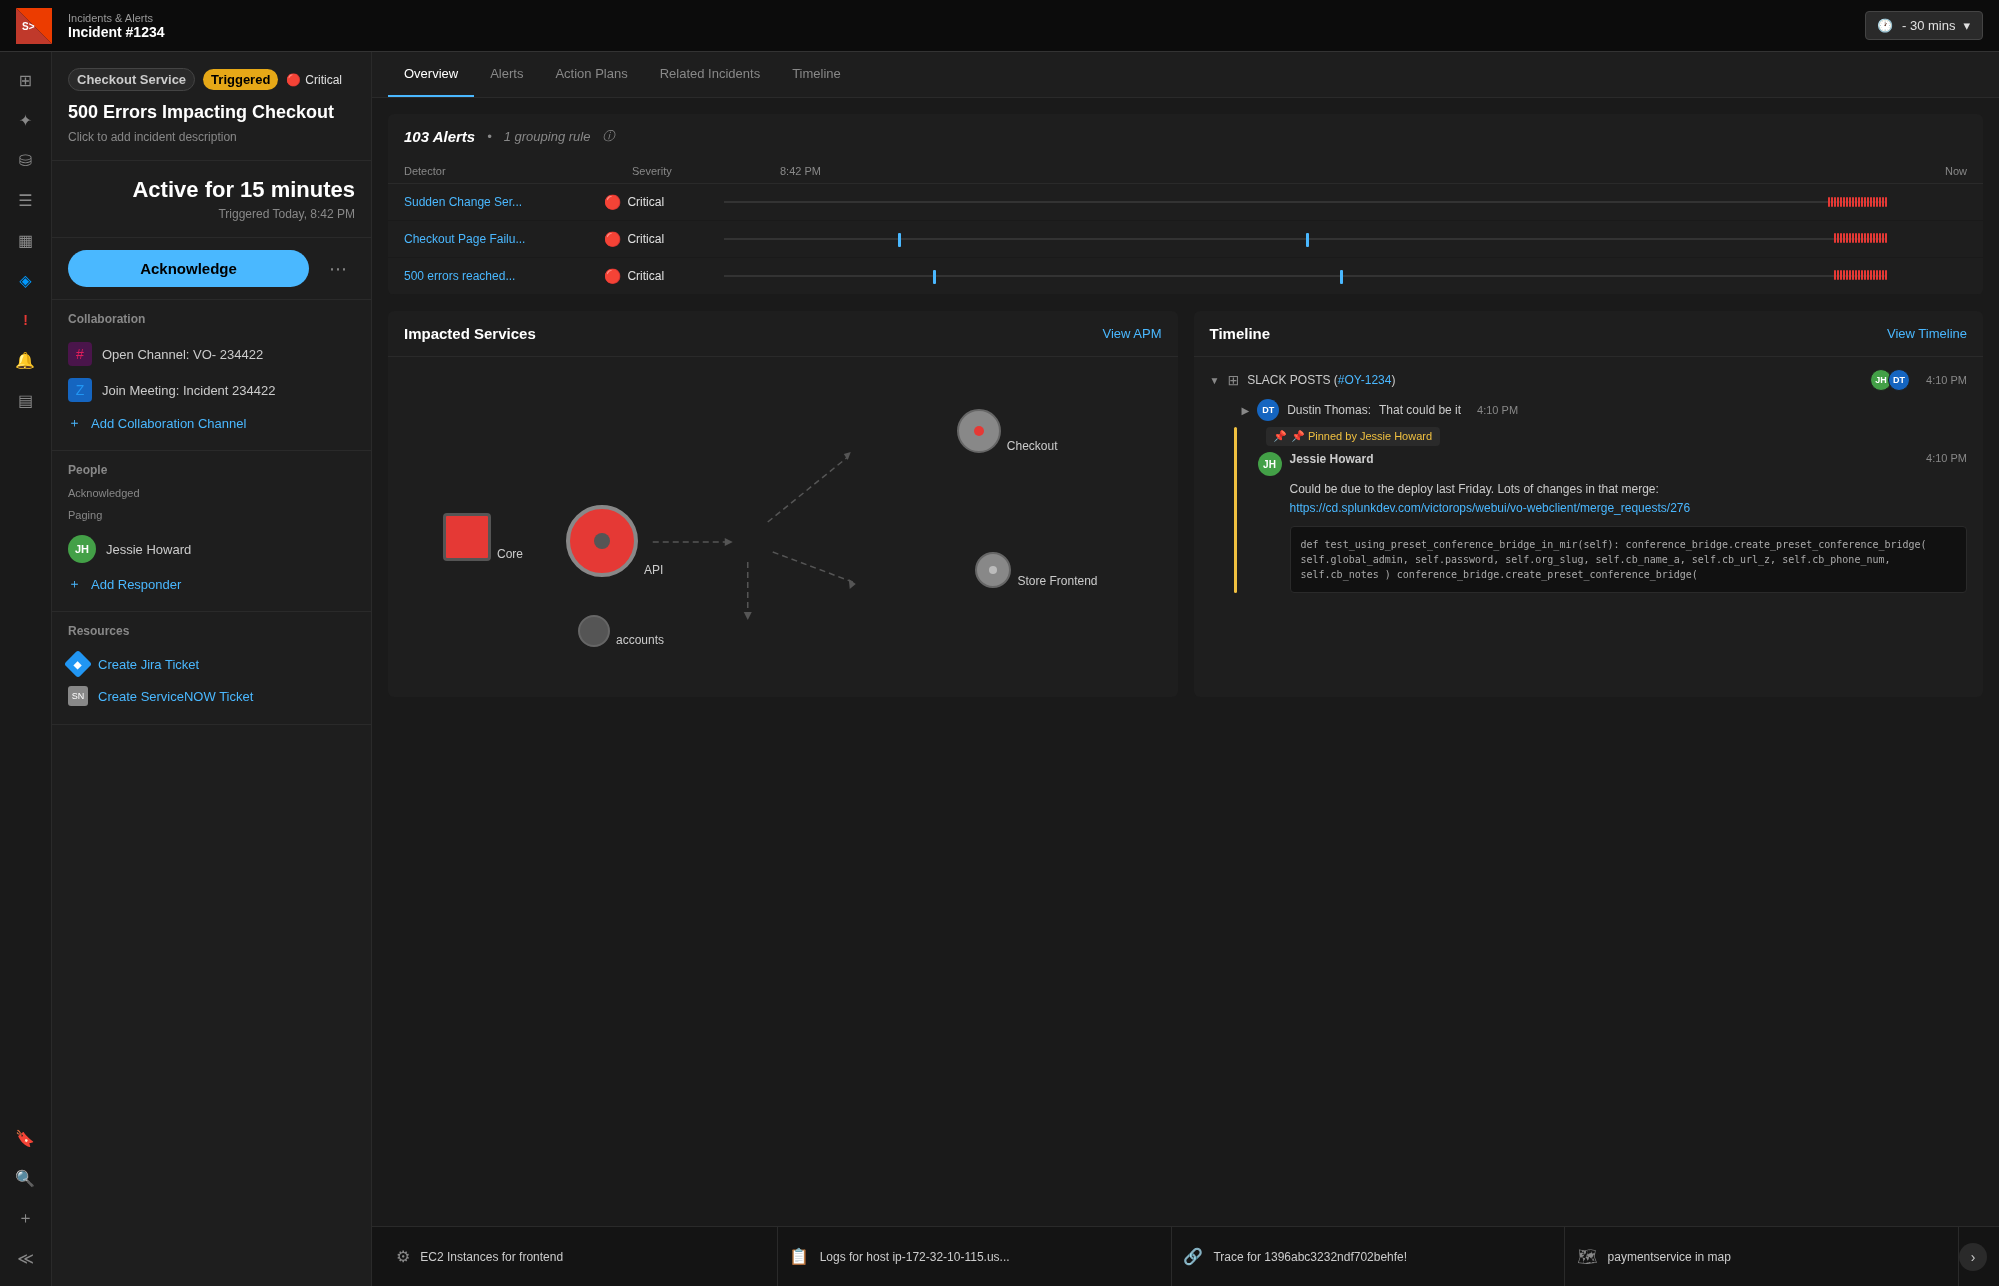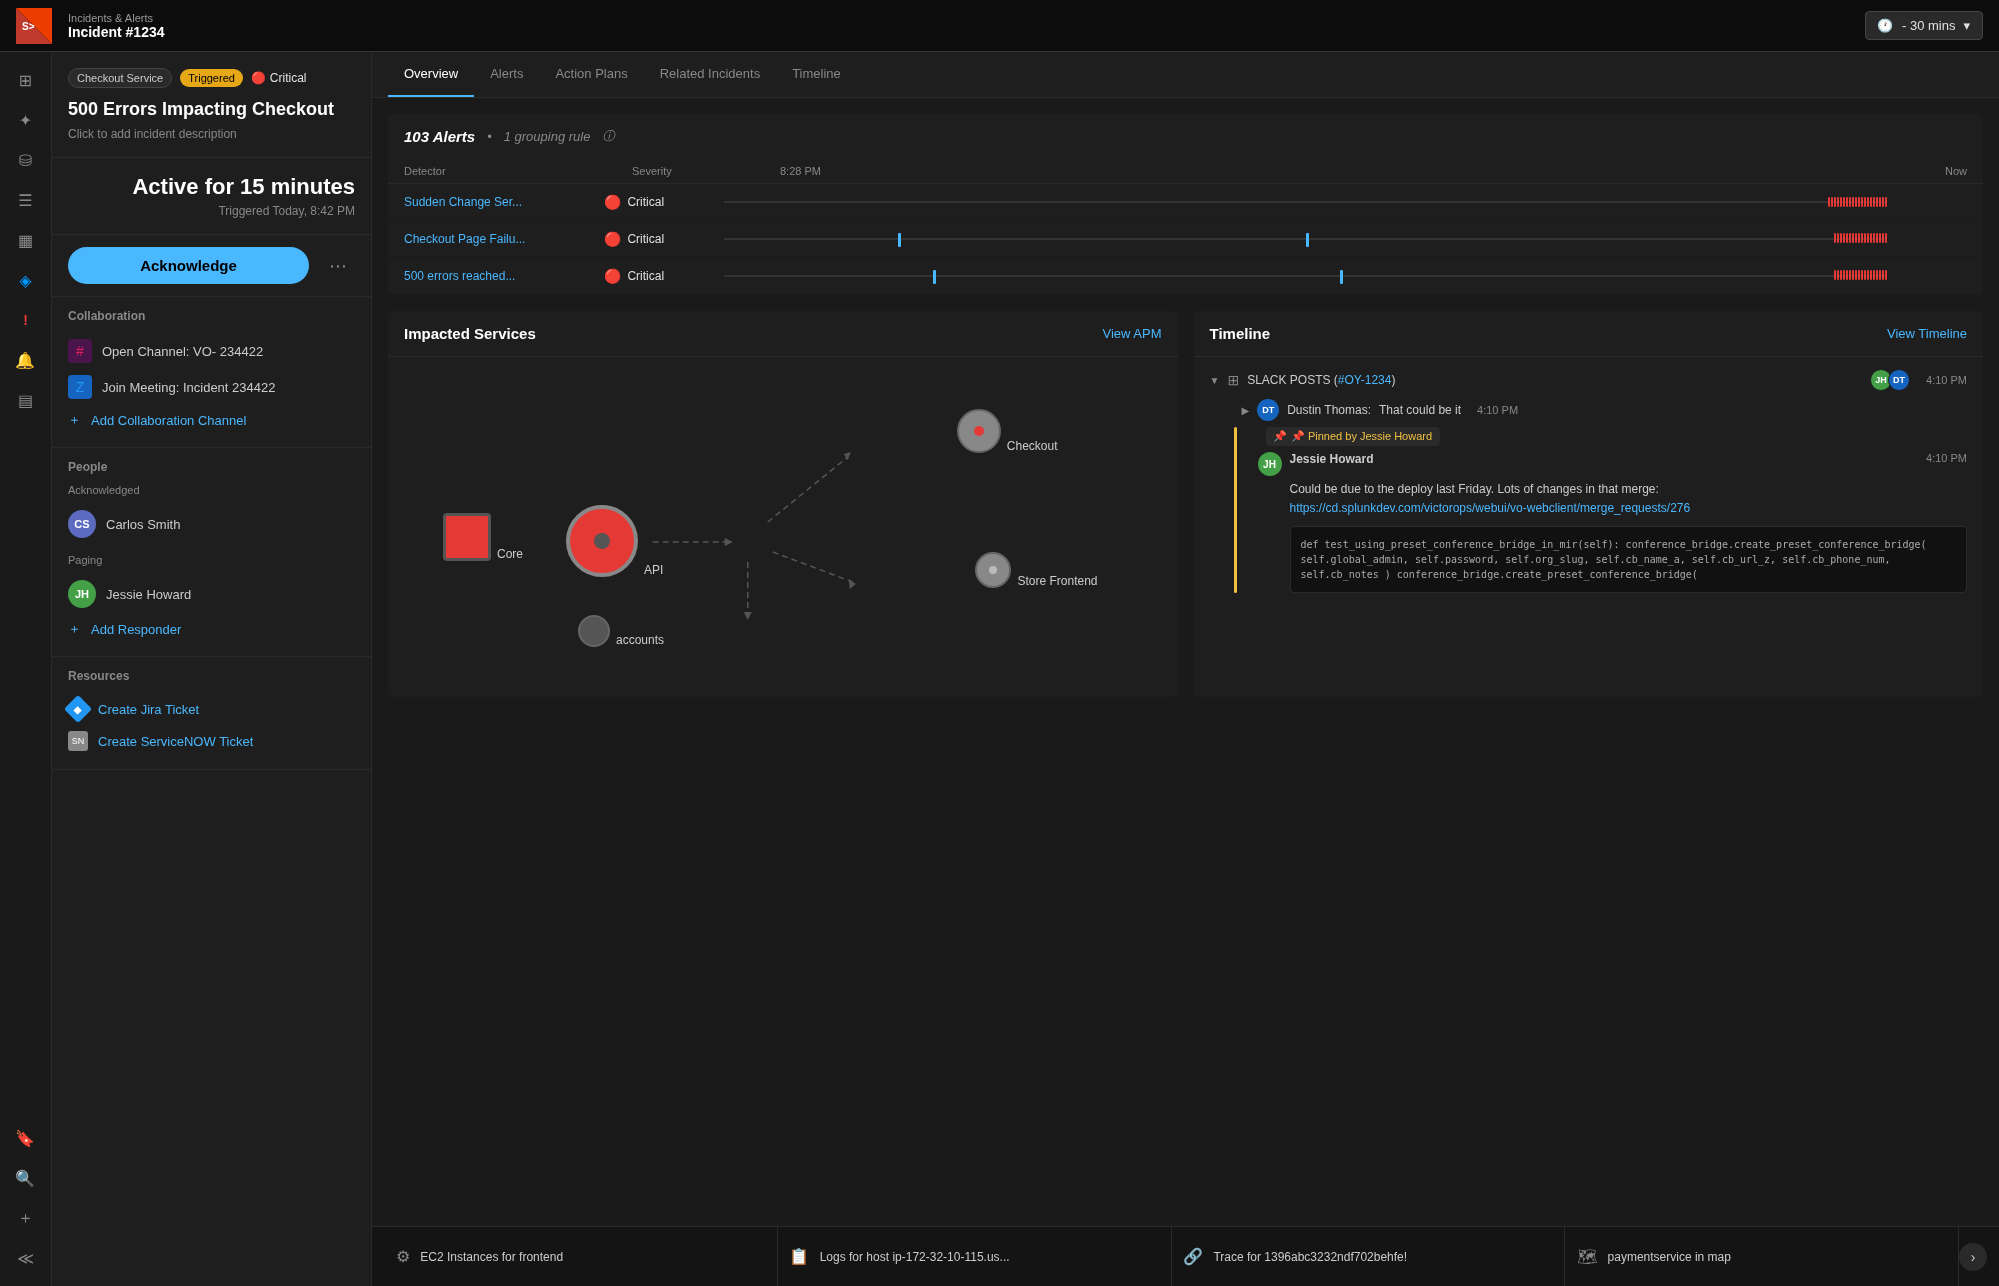--- a/index.html
+++ b/index.html
@@ -20,21 +20,21 @@
     
     .icon-sidebar { width: 52px; background: #1a1a1a; border-right: 1px solid #2a2a2a; display: flex; flex-direction: column; align-items: center; padding: 12px 0; gap: 8px; flex-shrink: 0; }
     .icon-sidebar .nav-icon { width: 32px; height: 32px; display: flex; align-items: center; justify-content: center; border-radius: 4px; cursor: pointer; color: #888; font-size: 16px; }
     .icon-sidebar .nav-icon.active { color: #0099ff; }
     .icon-sidebar .spacer { flex: 1; }
 
     
     .incident-panel { width: 320px; background: #1e1e1e; border-right: 1px solid #2a2a2a; display: flex; flex-direction: column; overflow-y: auto; flex-shrink: 0; }
     .incident-header { padding: 16px; border-bottom: 1px solid #2a2a2a; }
     .incident-badges { display: flex; align-items: center; gap: 8px; margin-bottom: 10px; flex-wrap: wrap; }
-    .badge { padding: 3px 8px; border-radius: 12px; font-size: 11px; font-weight: 400; }
+    .badge { padding: 3px 8px; border-radius: 12px; font-size: 13px; font-weight: 700; }
     .badge-service { background: #2a2a2a; color: #ccc; border: 1px solid #444; }
     .badge-triggered { background: #e6a817; color: #000; }
     .badge-critical { display: flex; align-items: center; gap: 4px; color: #e0e0e0; font-size: 12px; }
     .incident-title { font-size: 18px; font-weight: 700; color: #fff; margin-bottom: 6px; line-height: 1.3; }
     .incident-desc { color: #888; font-size: 12px; cursor: pointer; }
     .incident-active { padding: 16px; border-bottom: 1px solid #2a2a2a; text-align: right; }
     .incident-active .active-title { font-size: 22px; font-weight: 700; color: #fff; }
     .incident-active .active-sub { font-size: 12px; color: #888; margin-top: 4px; }
 
     .acknowledge-row { padding: 12px 16px; display: flex; align-items: center; gap: 12px; border-bottom: 1px solid #2a2a2a; }
@@ -225,24 +225,20 @@
       </div>
       <div class="add-item">
         <span>＋</span>
         <span>Add Collaboration Channel</span>
       </div>
     </div>
 
     <div class="section people-section">
       <div class="section-title">People</div>
       <div class="acknowledged-label">Acknowledged</div>
-      <div class="person-item">
-        <div class="avatar avatar-cs">CS</div>
-        <span>Carlos Smith</span>
-      </div>
       <div class="paging-label">Paging</div>
       <div class="person-item">
         <div class="avatar avatar-jh">JH</div>
         <span>Jessie Howard</span>
       </div>
       <div class="add-item">
         <span>＋</span>
         <span>Add Responder</span>
       </div>
     </div>
@@ -278,21 +274,21 @@
         <div class="alerts-header">
           <span class="alerts-count">103 Alerts</span>
           <span style="color:#888;">•</span>
           <span class="alerts-rule">1 grouping rule</span>
           <span class="info-icon">ⓘ</span>
         </div>
         <div class="alerts-table">
           <div class="alerts-table-header">
             <span>Detector</span>
             <span>Severity</span>
-            <span>8:28 PM</span>
+            <span>8:42 PM</span>
             <span style="text-align:right;">Now</span>
           </div>
 
           <div class="alert-row">
             <span class="alert-detector">Sudden Change Ser...</span>
             <span class="alert-severity">
               <span class="severity-dot">🔴</span>
               <span>Critical</span>
             </span>
             <div class="alert-viz">

